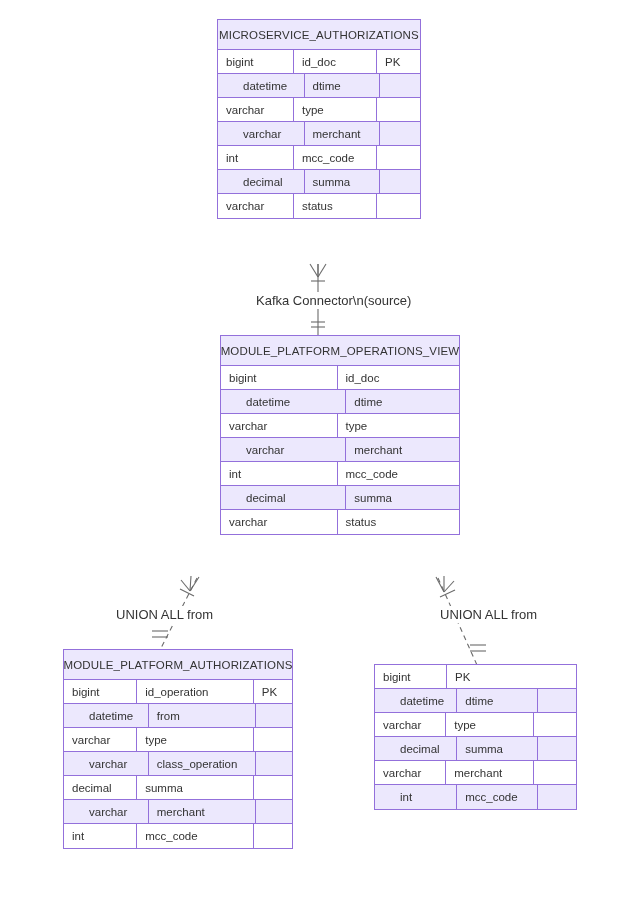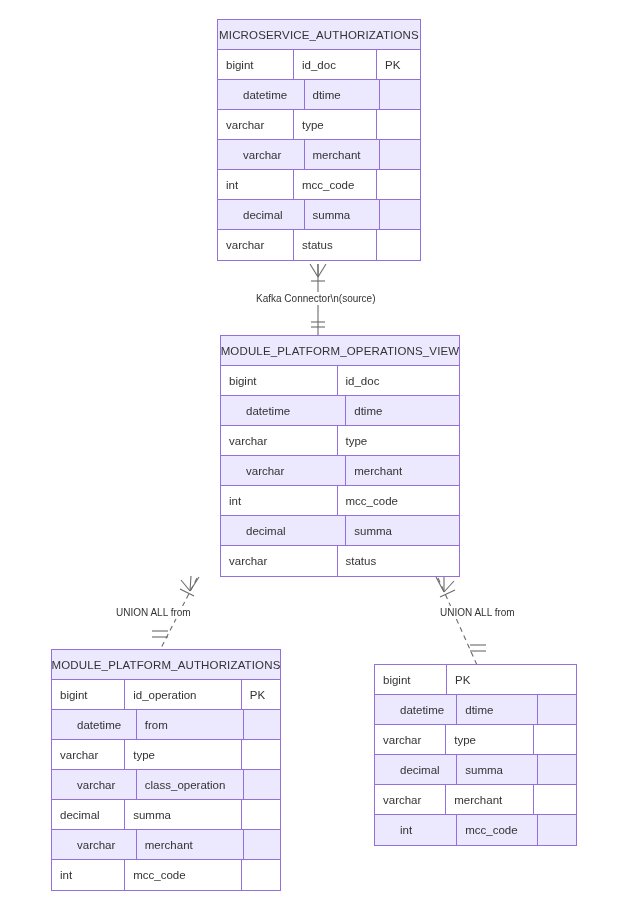--- a/index.html
+++ b/index.html
@@ -38,21 +38,21 @@
     text-align: center;
     display: flex;
     align-items: center;
     justify-content: center;
     height: 30px;
     white-space: nowrap;
   }
   .attr-row {
     display: flex;
     box-sizing: border-box;
-    height: 30px;
+    height: 24px;
     border-bottom: 1.3px solid #9370DB;
   }
   .attr-row:last-child { border-bottom: none; }
   .attr-row.alt { background: #ECE8FD; padding-left: 17px; }
   .attr-row.plain { background: #ffffff; }
   .cell {
     box-sizing: border-box;
     display: flex;
     align-items: center;
     padding-left: 8px;
@@ -75,21 +75,21 @@
   .t-auth .c1 { width: 123px; }
   .t-auth .c2 { width: 40px; }
 
   .t-doc .c0 { width: 72px; }
   .t-doc .c1 { width: 89px; }
   .t-doc .c2 { width: 42px; }
 
   
   .rel-label {
     position: absolute;
-    font-size: 10px;
+    font-size: 13px;
     color: #333333;
     background: #ffffff;
     padding: 1px 3px;
     white-space: nowrap;
     z-index: 4;
   }
 </style>
 </head>
 <body>
 
@@ -219,21 +219,21 @@
       <div class="cell c0">decimal</div>
       <div class="cell c1">summa</div>
     </div>
     <div class="attr-row plain">
       <div class="cell c0">varchar</div>
       <div class="cell c1">status</div>
     </div>
   </div>
 </div>
 
-<div class="entity t-auth" style="left:51px; top:649px; width:230px;">
+<div class="entity t-auth" style="left:63px; top:649px; width:230px;">
   <div class="entity-title">MODULE_PLATFORM_AUTHORIZATIONS</div>
   <div>
     <div class="attr-row plain">
       <div class="cell c0">bigint</div>
       <div class="cell c1">id_operation</div>
       <div class="cell c2">PK</div>
     </div>
     <div class="attr-row alt">
       <div class="cell c0">datetime</div>
       <div class="cell c1">from</div>

